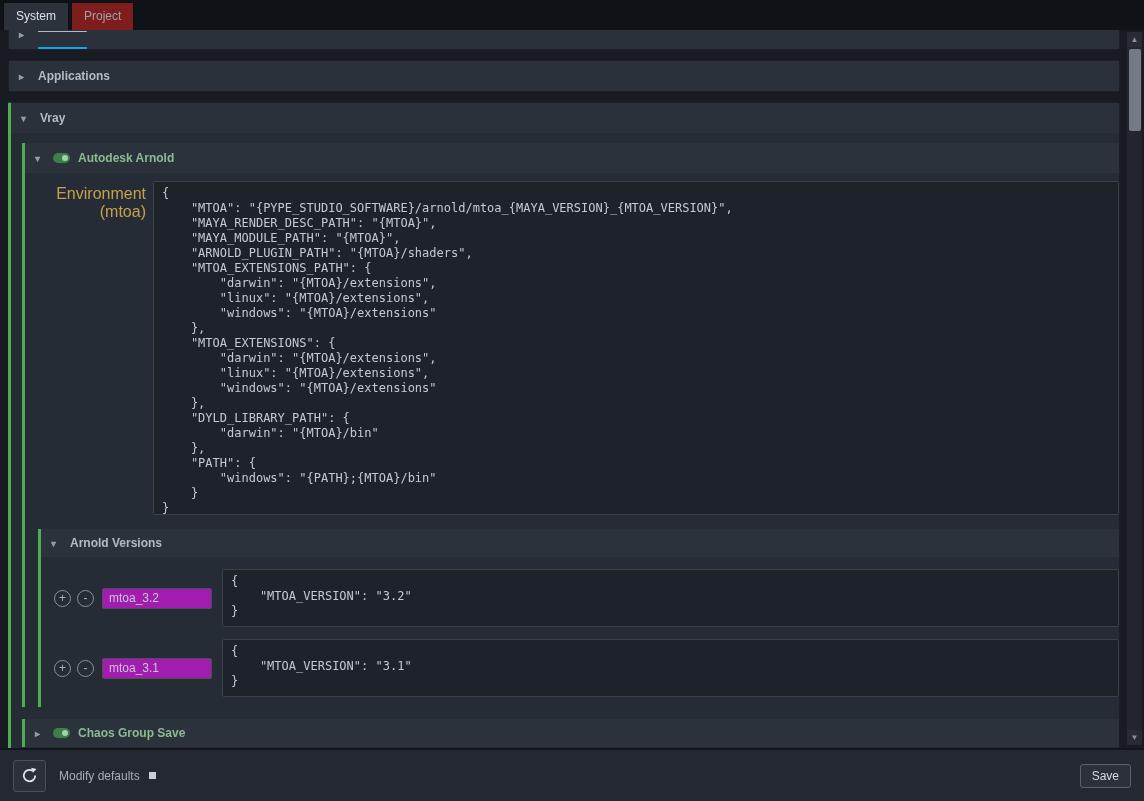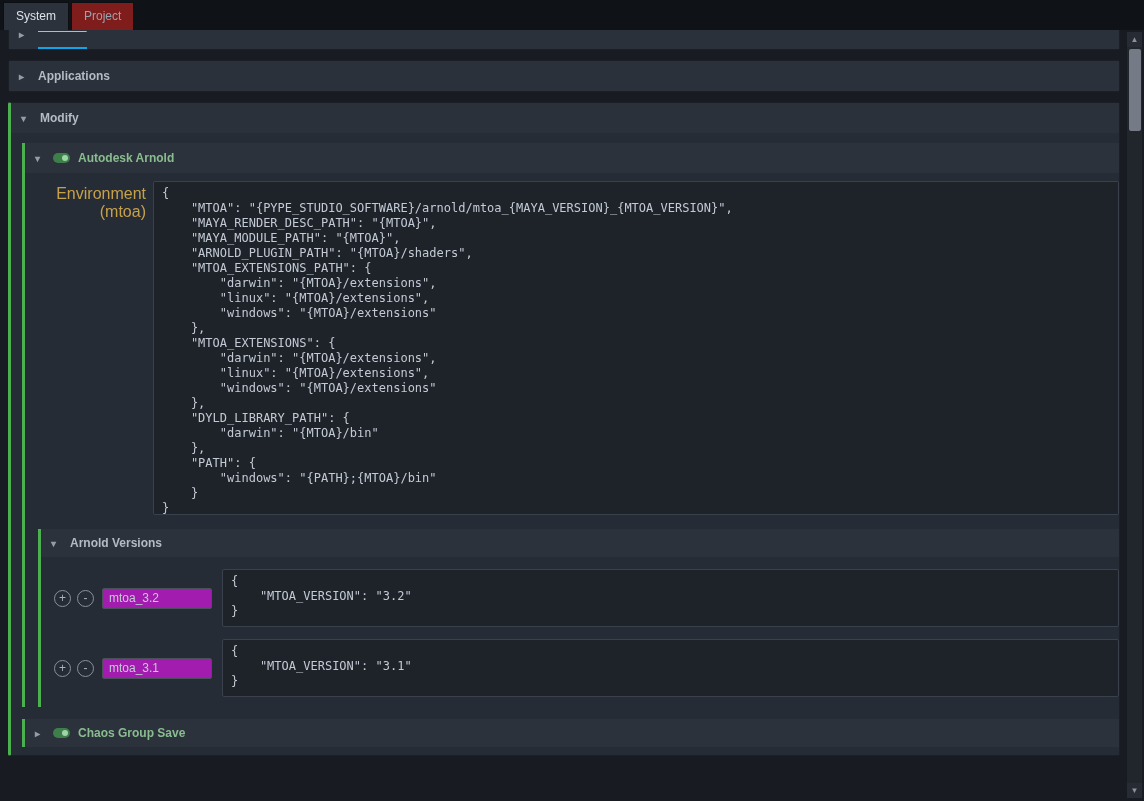--- a/index.html
+++ b/index.html
@@ -82,21 +82,21 @@
     <div class="section">
       <div class="sec-header">
         <span class="arrow">▸</span>
         <span>Applications</span>
       </div>
     </div>
 
     <div class="section expanded">
       <div class="sec-header">
         <span class="arrow">▾</span>
-        <span>Modify</span>
+        <span>Vray</span>
       </div>
 
       <div class="tools-body">
 
         <div class="subsection">
           <div class="sub-header">
             <span class="arrow">▾</span>
             <span class="toggle">
                 <span class="knob"></span>
               </span>
@@ -172,14 +172,27 @@
     </div>
 
     <div class="scrollbar">
       <div class="scroll-arrow">▲</div>
       <div class="scroll-thumb"></div>
       <div class="scroll-arrow down">▼</div>
     </div>
 
   </div>
 
+  <div class="footer">
+    <button class="refresh-btn">
+      <svg viewBox="0 0 16 16" width="17" height="17">
+        <path d="M13.4 8 A5.4 5.4 0 1 1 10.9 3.5" fill="none" stroke="#e2e6ec" stroke-width="1.7"></path>
+        <polygon points="9.6,0.6 14.6,1.8 11.1,5.5" fill="#e2e6ec"></polygon>
+      </svg>
+    </button>
+    <div class="modify-wrap">
+      <span class="modify-label">Modify defaults</span>
+      <span class="modify-square"></span>
+    </div>
+    <button class="save-btn">Save</button>
+  </div>
 
 </div>
 
 </body></html>

